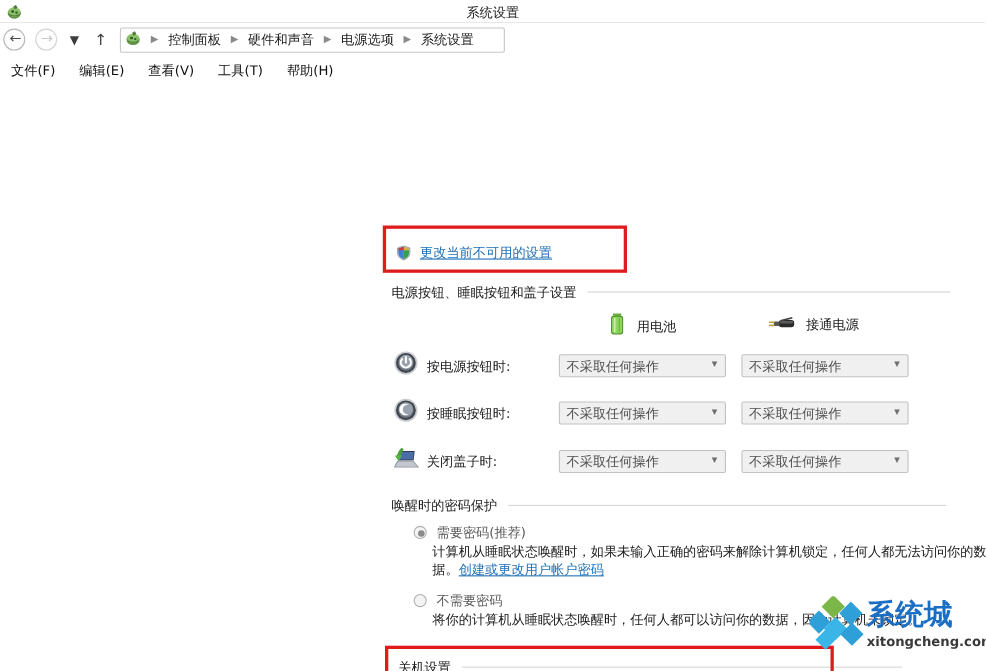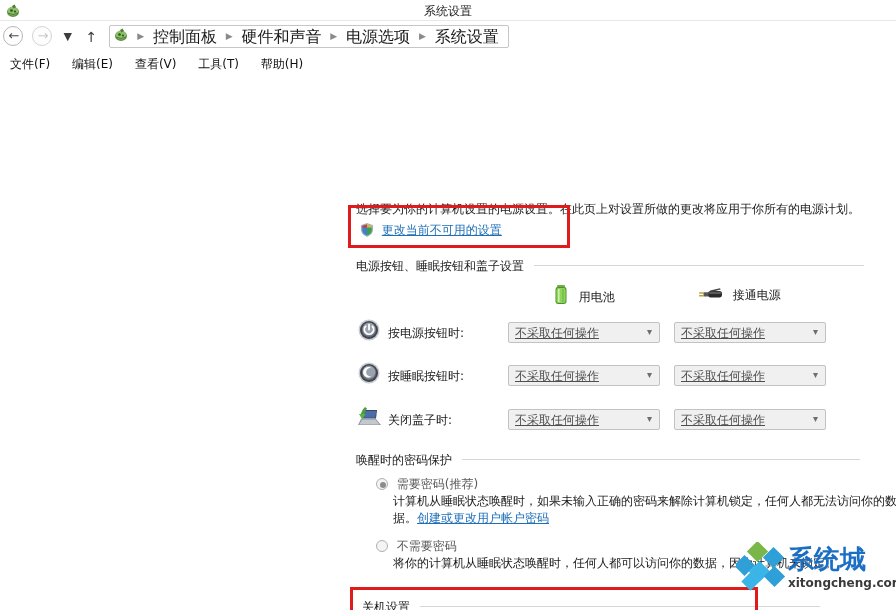--- a/index.html
+++ b/index.html
@@ -90,21 +90,21 @@
     min-width: 350px;
   }
   .crumb-icon {
     display: inline-block;
     width: 16px; height: 16px;
     vertical-align: -3px;
     margin-right: 2px;
   }
   .crumb {
     display: inline-block;
-    font-size: 16px;
+    font-size: 12px;
     color: #1a1a1a;
     padding: 0 3px;
     vertical-align: middle;
   }
   .crumb-sep {
     display: inline-block;
     color: #8a8a8a;
     font-size: 9px;
     padding: 0 2px;
     vertical-align: middle;
@@ -200,21 +200,21 @@
     width: 152px; height: 21px;
     background: #f0f0f0;
     border: 1px solid #c2c2c2;
     border-radius: 2px;
     font-size: 12px;
     color: #4f4f4f;
     padding: 2px 0 0 6px;
     white-space: nowrap;
     overflow: hidden;
   }
-  .combo .cv { display: inline-block; text-decoration: underline; }
+  .combo .cv { display: inline-block; }
   .combo .carat {
     position: absolute;
     right: 7px; top: 3px;
     font-size: 10px;
     color: #6e6e6e;
   }
 
   .radio-row { position: absolute; white-space: nowrap; }
   .radio {
     display: inline-block;
@@ -330,21 +330,20 @@
 <div class="menubar">
   <span class="menu-item">文件(F)</span>
   <span class="menu-item">编辑(E)</span>
   <span class="menu-item">查看(V)</span>
   <span class="menu-item">工具(T)</span>
   <span class="menu-item">帮助(H)</span>
 </div>
 
 <div class="content">
 
-  <div class="intro">选择要为你的计算机设置的电源设置。在此页上对设置所做的更改将应用于你所有的电源计划。</div>
 
   <div class="uac-link-row">
     <span class="shield-icon">
       <svg width="14" height="14" viewBox="0 0 14 14">
         <path d="M7 0.6 L12.6 2.4 L12.6 7 Q12.6 11.2 7 13.4 Q1.4 11.2 1.4 7 L1.4 2.4 Z" fill="#b9c4cf" stroke="#7d8a96" stroke-width="0.6"></path>
         <path d="M7 1.4 L7 12.6 Q2.2 10.6 2.2 7 L2.2 3 Z" fill="#3f7fd0"></path>
         <path d="M7 1.4 L11.8 3 L11.8 4.6 L7 4.6 Z" fill="#d9b13b"></path>
         <path d="M7 4.6 L11.8 4.6 L11.8 7 Q11.8 10.6 7 12.6 Z" fill="#35a04e"></path>
         <path d="M2.2 3 L7 1.4 L7 4.6 L2.2 4.6 Z" fill="#cf3b38"></path>
       </svg>

